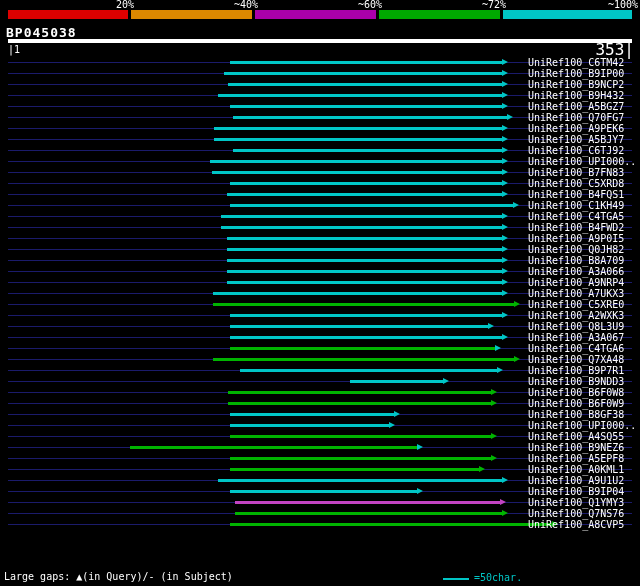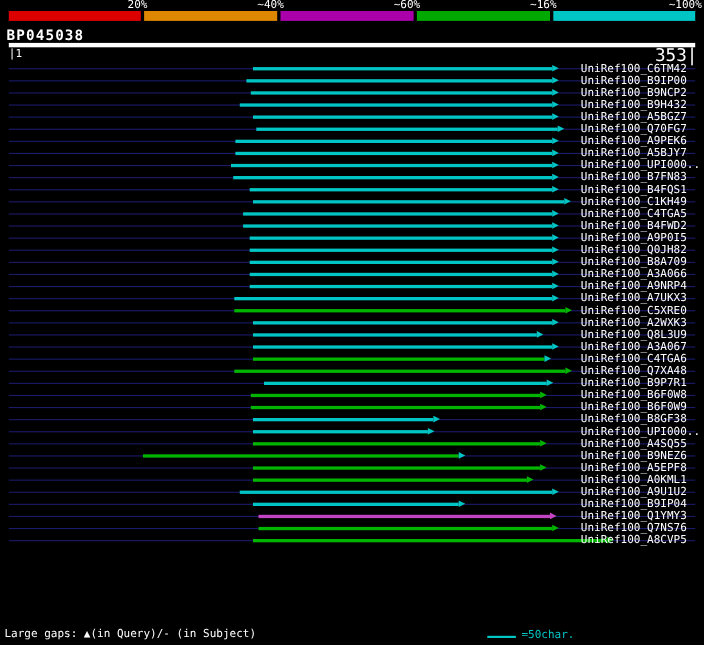--- a/index.html
+++ b/index.html
@@ -33,21 +33,21 @@
 </style>
 </head>
 <body>
 
 <div class="stage">
 
   <div class="scale-labels">
       <div class="seg-label" style="right: 506px;">20%</div>
       <div class="seg-label" style="right: 382px; text-align: right;">~40%</div>
       <div class="seg-label" style="right: 258px;">~60%</div>
-      <div class="seg-label" style="right: 134px;">~16%</div>
+      <div class="seg-label" style="right: 134px;">~72%</div>
       <div class="seg-label" style="right: 2px;">~100%</div>
     </div>
   <div class="scale-bar">
       <div class="seg" style="left: 8px; width: 120px; background: rgb(221, 0, 0);"></div>
       <div class="seg" style="left: 131px; width: 121px; background: rgb(221, 136, 0);"></div>
       <div class="seg" style="left: 255px; width: 121px; background: rgb(170, 0, 170);"></div>
       <div class="seg" style="left: 379px; width: 121px; background: rgb(0, 168, 0);"></div>
       <div class="seg" style="left: 503px; width: 129px; background: rgb(0, 197, 197);"></div>
     </div>
 
@@ -100,29 +100,41 @@
         <div class="hitlabel">UniRef100_A9PEK6</div>
       </div>
       <div class="row">
         <div class="track"></div>
         <div class="bar" style="left: 214px; width: 288px; background: rgb(0, 197, 197);"></div>
         <div class="arrow" style="left: 502px; border-left-color: rgb(0, 197, 197);"></div>
         <div class="hitlabel">UniRef100_A5BJY7</div>
       </div>
       <div class="row">
         <div class="track"></div>
+        <div class="bar" style="left: 233px; width: 269px; background: rgb(0, 197, 197);"></div>
+        <div class="arrow" style="left: 502px; border-left-color: rgb(0, 197, 197);"></div>
+        <div class="hitlabel">UniRef100_C6TJ92</div>
+      </div>
+      <div class="row">
+        <div class="track"></div>
         <div class="bar" style="left: 210px; width: 292px; background: rgb(0, 197, 197);"></div>
         <div class="arrow" style="left: 502px; border-left-color: rgb(0, 197, 197);"></div>
         <div class="hitlabel">UniRef100_UPI000..</div>
       </div>
       <div class="row">
         <div class="track"></div>
         <div class="bar" style="left: 212px; width: 290px; background: rgb(0, 197, 197);"></div>
         <div class="arrow" style="left: 502px; border-left-color: rgb(0, 197, 197);"></div>
         <div class="hitlabel">UniRef100_B7FN83</div>
+      </div>
+      <div class="row">
+        <div class="track"></div>
+        <div class="bar" style="left: 230px; width: 272px; background: rgb(0, 197, 197);"></div>
+        <div class="arrow" style="left: 502px; border-left-color: rgb(0, 197, 197);"></div>
+        <div class="hitlabel">UniRef100_C5XRD8</div>
       </div>
       <div class="row">
         <div class="track"></div>
         <div class="bar" style="left: 227px; width: 275px; background: rgb(0, 197, 197);"></div>
         <div class="arrow" style="left: 502px; border-left-color: rgb(0, 197, 197);"></div>
         <div class="hitlabel">UniRef100_B4FQS1</div>
       </div>
       <div class="row">
         <div class="track"></div>
         <div class="bar" style="left: 230px; width: 283px; background: rgb(0, 197, 197);"></div>
@@ -214,20 +226,26 @@
         <div class="hitlabel">UniRef100_Q7XA48</div>
       </div>
       <div class="row">
         <div class="track"></div>
         <div class="bar" style="left: 240px; width: 257px; background: rgb(0, 197, 197);"></div>
         <div class="arrow" style="left: 497px; border-left-color: rgb(0, 197, 197);"></div>
         <div class="hitlabel">UniRef100_B9P7R1</div>
       </div>
       <div class="row">
         <div class="track"></div>
+        <div class="bar" style="left: 350px; width: 93px; background: rgb(0, 197, 197);"></div>
+        <div class="arrow" style="left: 443px; border-left-color: rgb(0, 197, 197);"></div>
+        <div class="hitlabel">UniRef100_B9NDD3</div>
+      </div>
+      <div class="row">
+        <div class="track"></div>
         <div class="bar" style="left: 228px; width: 263px; background: rgb(0, 180, 0);"></div>
         <div class="arrow" style="left: 491px; border-left-color: rgb(0, 180, 0);"></div>
         <div class="hitlabel">UniRef100_B6F0W8</div>
       </div>
       <div class="row">
         <div class="track"></div>
         <div class="bar" style="left: 228px; width: 263px; background: rgb(0, 180, 0);"></div>
         <div class="arrow" style="left: 491px; border-left-color: rgb(0, 180, 0);"></div>
         <div class="hitlabel">UniRef100_B6F0W9</div>
       </div>

